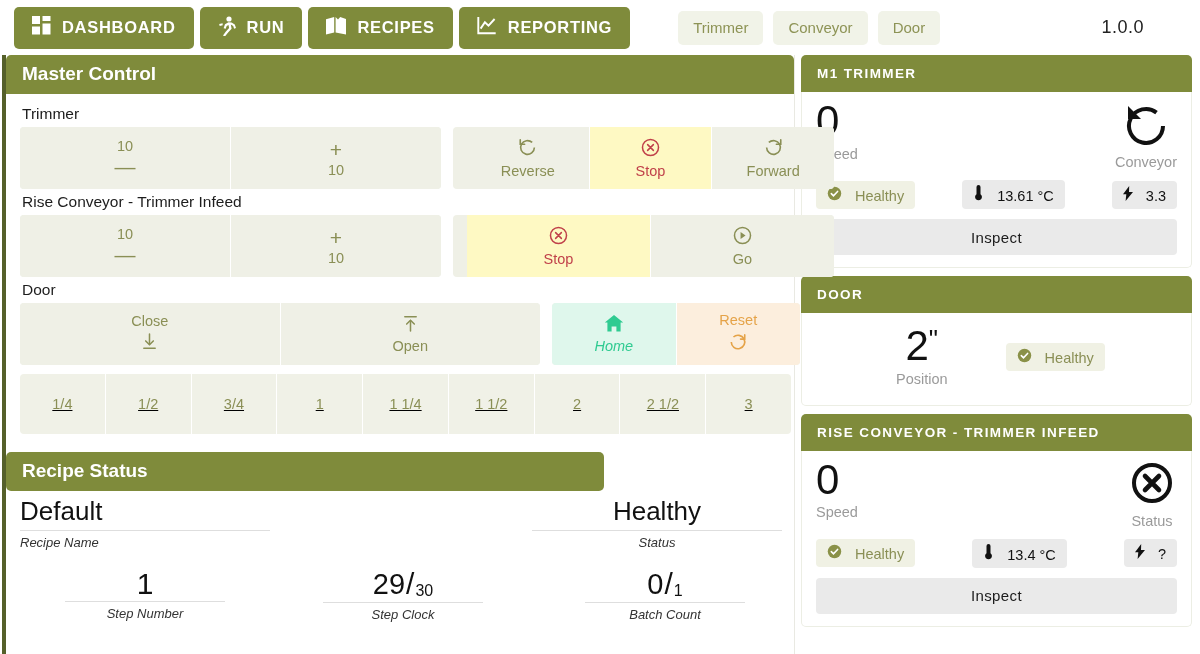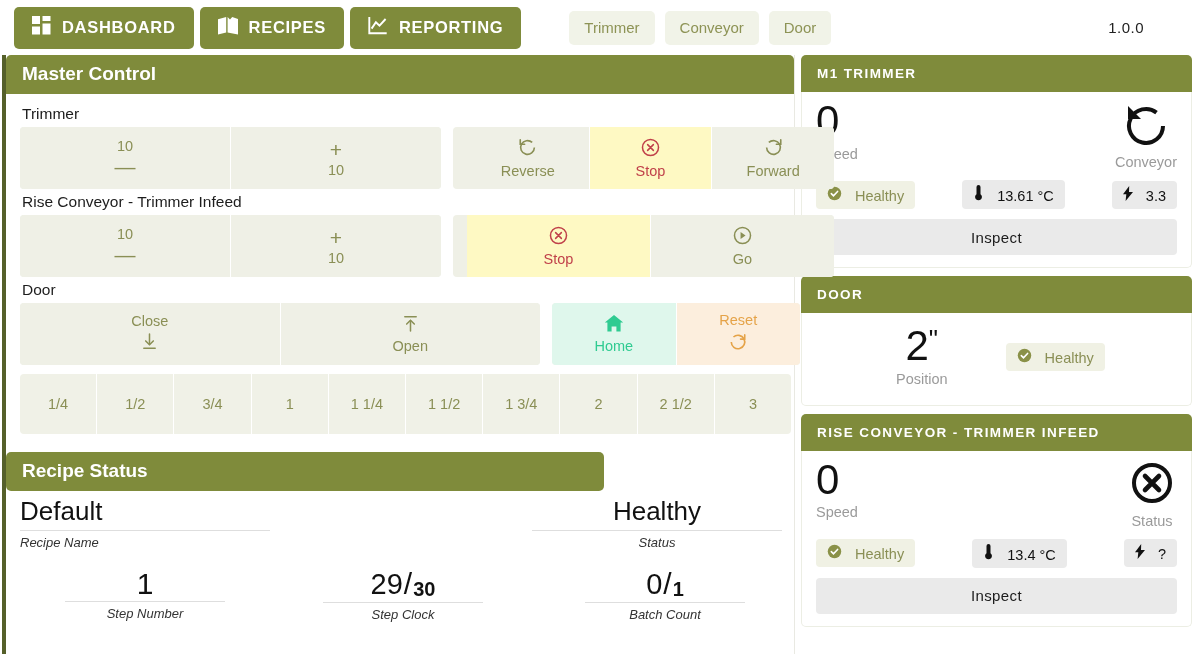--- a/index.html
+++ b/index.html
@@ -49,21 +49,21 @@
     border-radius: 5px;
     height: 34px;
     padding: 0 15px;
     font-size: 15px;
     cursor: pointer;
     font-family: "Liberation Sans", sans-serif;
   }
   .version {
     margin-left: auto;
     margin-right: 42px;
-    font-size: 15px;
+    font-size: 18px;
     color: #222;
     letter-spacing: 0.5px;
   }
 
   
   .body-wrap {
     display: flex;
     height: 599px;
     padding: 0 6px 0 0;
     position: relative;
@@ -135,35 +135,36 @@
     font-family: "Liberation Sans", sans-serif;
     padding: 6px 0;
   }
   .seg-btn:last-child { border-right: none; }
   .seg-btn .num { font-size: 14.5px; color: #8a8f55; line-height: 1; }
   .seg-btn .glyph { font-size: 21px; line-height: 1; color: #8a8f55; }
   .seg-btn .lbl { font-size: 14.5px; line-height: 1.1; }
 
   .seg-btn.danger { background: #fef9c3; color: #c0414a; }
   .seg-btn.danger .lbl { color: #c0414a; }
-  .seg-btn.home { background: #dff7ec; color: #2fcb91; }
+  .seg-btn.home { background: #dff7ec; color: #2fcb91; font-style: italic; }
   .seg-btn.home .lbl { color: #2fcb91; }
   .seg-btn.reset { background: #fceedd; color: #e5a348; }
   .seg-btn.reset .lbl { color: #e5a348; }
 
   .seg.door-main { width: 520px; flex: none; }
   .seg.door-aux { width: 248px; flex: none; }
 
   
   .preset-row {
     display: flex;
     width: 771px;
     border-radius: 4px;
     overflow: hidden;
     margin-top: 9px;
+    text-decoration: underline;
   }
   .preset-btn {
     flex: 1;
     background: #f0f1e7;
     border: none;
     border-right: 1px solid #ffffff;
     height: 60px;
     color: #8a8f55;
     font-size: 14.5px;
     cursor: pointer;
@@ -200,21 +201,21 @@
   .rs-cell.m2 { margin-left: 12px; }
   .rs-big {
     font-size: 30px;
     color: #111;
     line-height: 1.05;
     padding-bottom: 2px;
   }
   .frac { display: inline-block; }
   .frac .n { font-size: 29px; }
   .frac .sl { font-size: 30px; padding: 0 1px; }
-  .frac .d { font-size: 20px; vertical-align: -2px; font-weight: bold; }
+  .frac .d { font-size: 16px; vertical-align: -2px; }
   .rs-under {
     border-bottom: 1px solid #dedede;
     width: 160px;
     margin: 0 auto;
   }
 
   
   .card { margin-bottom: 8px; }
   .card-head {
     background: #7f8b3b;
@@ -293,20 +294,30 @@
         <svg width="19" height="19" viewBox="0 0 19 19">
             <rect x="0" y="0" width="8" height="8" fill="#fff"></rect>
             <rect x="10.5" y="0" width="8" height="5" fill="#fff"></rect>
             <rect x="0" y="10.5" width="8" height="8" fill="#fff"></rect>
             <rect x="10.5" y="7.5" width="8" height="11" fill="#fff"></rect>
           </svg>
       </span>
       <span>DASHBOARD</span>
     </button>
 
+    <button class="nav-btn">
+      <span>
+        <svg width="18" height="20" viewBox="0 0 18 20" fill="#fff">
+            <circle cx="11" cy="3" r="2.6"></circle>
+            <path d="M10.5 6.3 7 8.2l-1.4 4 2.1.6 1-2.9 1.8-.9.6 3.1-3.4 3.6L5 19.6l1.9.9 3.2-3.9 3.5-3.8-.8-4.2 2.4 1.3.9 2.8 1.9-.6-1.2-3.7-3.3-2z"></path>
+            <path d="M4.6 7.2 1.2 8.1l.5 1.9 3-.8z"></path>
+          </svg>
+      </span>
+      <span>RUN</span>
+    </button>
 
     <button class="nav-btn">
       <span>
         <svg width="20" height="18" viewBox="0 0 20 18" fill="#fff">
             <path d="M0 2.2 8.2 0v15.4L0 17.4z"></path>
             <path d="M9.6 0 12 2.6 14.2 0l5.8 2v15.4L9.6 15.4z"></path>
           </svg>
       </span>
       <span>RECIPES</span>
     </button>
@@ -463,21 +474,20 @@
           </div>
         </div>
 
         <div class="preset-row">
           <button class="preset-btn">1/4</button>
           <button class="preset-btn">1/2</button>
           <button class="preset-btn">3/4</button>
           <button class="preset-btn">1</button>
           <button class="preset-btn">1 1/4</button>
           <button class="preset-btn">1 1/2</button>
-          <button class="preset-btn">1 3/4</button>
           <button class="preset-btn">2</button>
           <button class="preset-btn">2 1/2</button>
           <button class="preset-btn">3</button>
         </div>
       </div>
     </div>
 
     <div class="recipe-wrap">
       <div class="panel-head short">Recipe Status</div>
       <div class="recipe-body">

